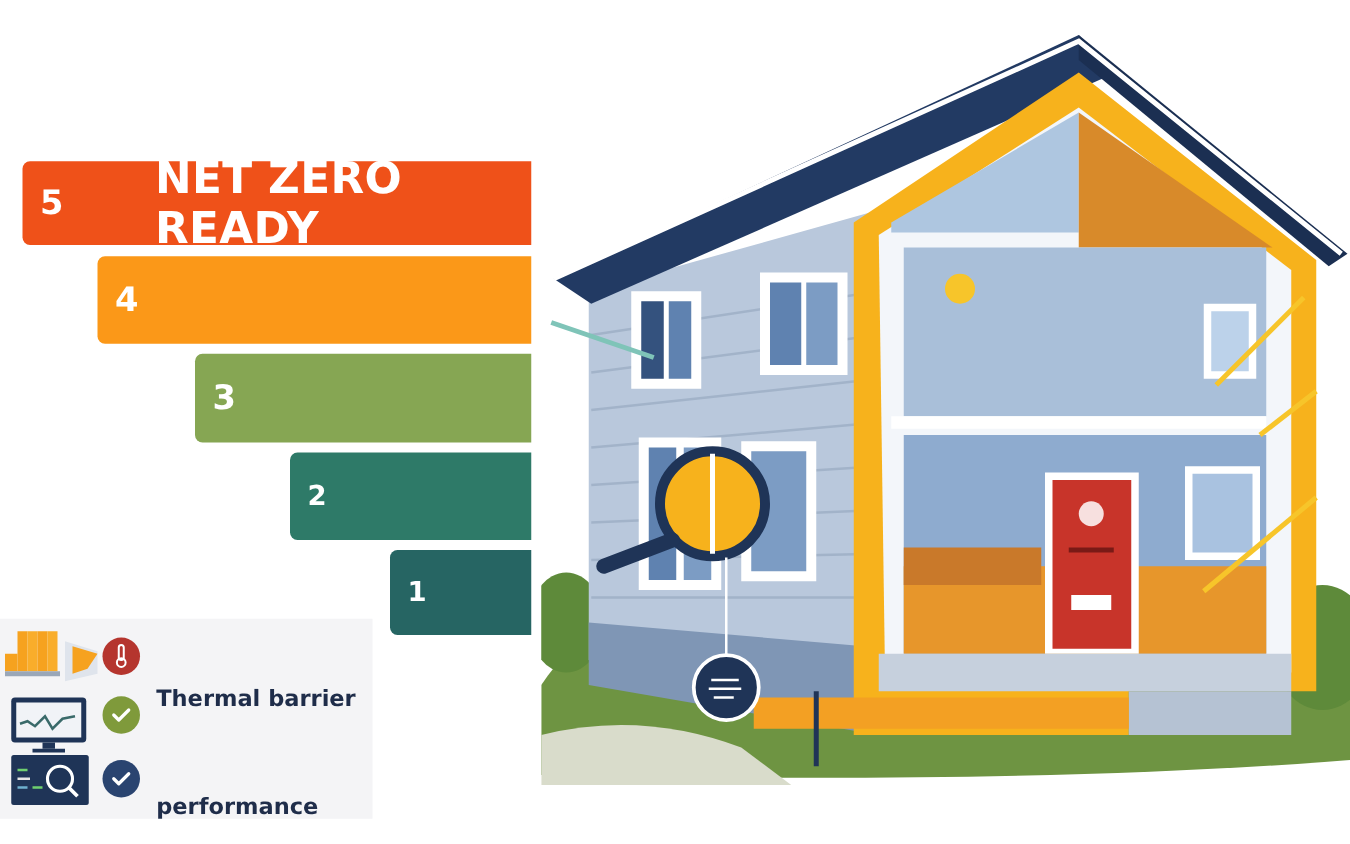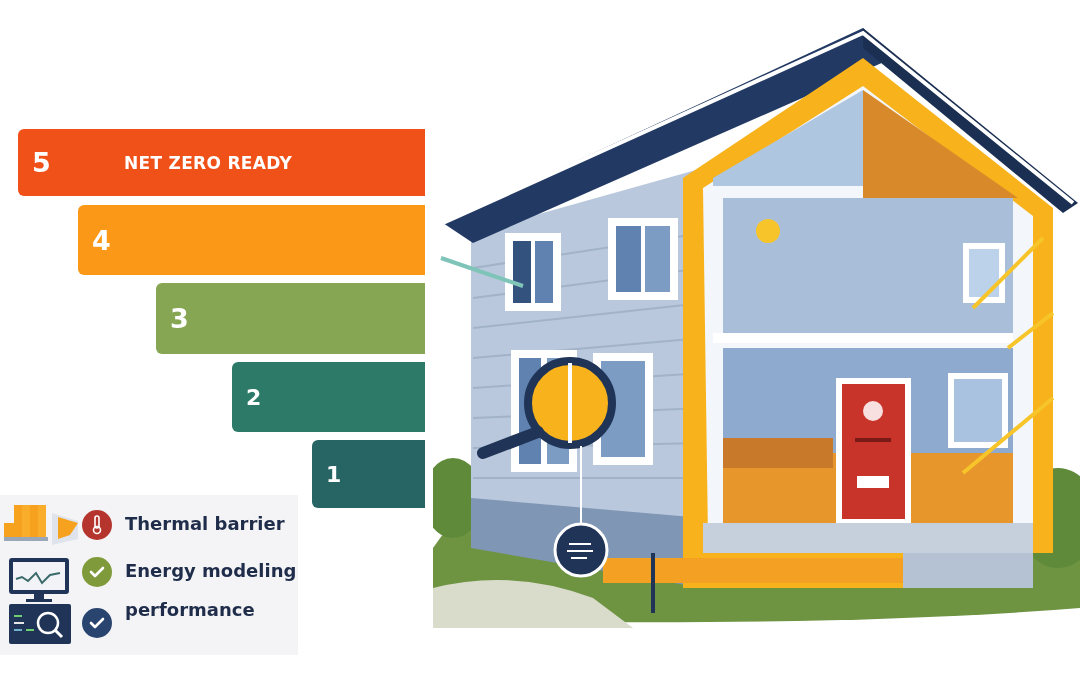--- a/index.html
+++ b/index.html
@@ -1,21 +1,21 @@
 <!DOCTYPE html>
 <html><head>
 <meta charset="utf-8">
 <style>
   html,body{margin:0;padding:0;}
   body{width:1080px;height:675px;position:relative;overflow:hidden;background:#ffffff;font-family:"DejaVu Sans","Liberation Sans",sans-serif;}
   .bar{position:absolute;border-radius:6px 0 0 6px;color:#fff;display:flex;align-items:center;box-sizing:border-box;}
   .bar .num{font-size:27px;font-weight:bold;}
-  .bar .label{font-size:17px;font-weight:bold;letter-spacing:0.3px;position:absolute;left:106px;}
+  .bar .label{font-size:35px;font-weight:bold;letter-spacing:0.3px;position:absolute;left:106px;}
   .panel{position:absolute;left:0;top:495px;width:298px;height:160px;background:#f4f4f6;}
-  .feat{position:absolute;display:flex;align-items:center;}
+  .feat{position:absolute;display:flex;align-items:center;margin-top:36px;}
   .feat .txt{color:#1f2d4a;font-weight:bold;font-size:18px;line-height:22px;}
   .circ{width:30px;height:30px;border-radius:50%;display:flex;align-items:center;justify-content:center;position:absolute;}
   .house{position:absolute;left:433px;top:28px;width:647px;height:600px;}
 </style>
 </head>
 <body>
 
 <div class="bar" style="left:18px;top:129px;width:407px;height:67px;background:#ef5119;">
   <span class="num" style="margin-left:14px;">5</span>
   <span class="label">NET ZERO READY</span>
@@ -59,23 +59,20 @@
     <rect x="1" y="1" width="60" height="36" rx="3" fill="#1f3457"></rect>
     <rect x="5" y="5" width="52" height="28" fill="#f1f3f7"></rect>
     <polyline points="8,22 14,20 20,24 28,16 34,26 42,18 52,16" fill="none" stroke="#3a6a6a" stroke-width="2"></polyline>
     <rect x="26" y="37" width="10" height="5" fill="#1f3457"></rect>
     <rect x="18" y="42" width="26" height="3" fill="#1f3457"></rect>
   </svg>
   <div class="circ" style="left:82px;top:62px;background:#7f9a3b;">
     <svg width="16" height="14" viewBox="0 0 16 14">
       <polyline points="2,7 6,11 14,3" fill="none" stroke="#fff" stroke-width="2.6" stroke-linecap="round" stroke-linejoin="round"></polyline>
     </svg>
-  </div>
-  <div class="feat" style="left:125px;top:65px;">
-    <span class="txt">Energy modeling</span>
   </div>
 
   <svg style="position:absolute;left:8px;top:108px;" width="64" height="42" viewBox="0 0 64 42">
     <rect x="1" y="1" width="62" height="40" rx="2" fill="#1f3457"></rect>
     <rect x="6" y="12" width="8" height="2" fill="#6fcf6f"></rect>
     <rect x="6" y="19" width="10" height="2" fill="#e6e6e6"></rect>
     <rect x="6" y="26" width="8" height="2" fill="#6fb0cf"></rect>
     <rect x="18" y="26" width="8" height="2" fill="#6fcf6f"></rect>
     <circle cx="40" cy="20" r="10" fill="none" stroke="#ffffff" stroke-width="2.5"></circle>
     <line x1="47" y1="27" x2="54" y2="34" stroke="#ffffff" stroke-width="3"></line>

